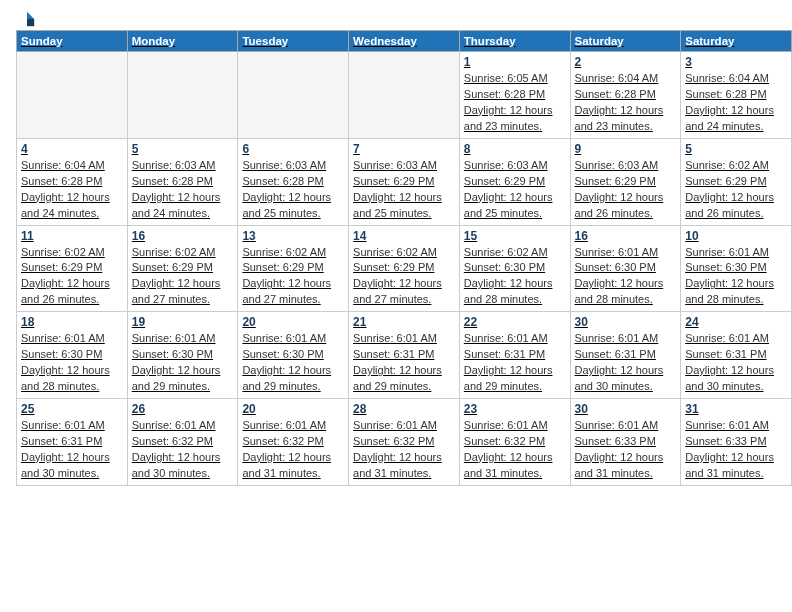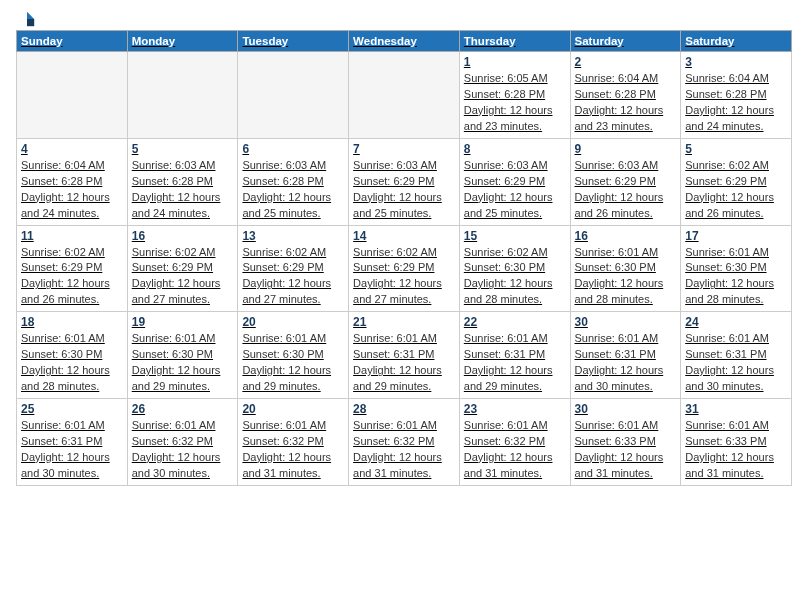--- a/index.html
+++ b/index.html
@@ -249,21 +249,21 @@
 and 28 minutes.</div>
           </td>
           <td>
             <span class="day-num">16</span>
             <div class="day-info" style="white-space: pre-line;">Sunrise: 6:01 AM
 Sunset: 6:30 PM
 Daylight: 12 hours
 and 28 minutes.</div>
           </td>
           <td>
-            <span class="day-num">17</span>
+            <span class="day-num">10</span>
             <div class="day-info" style="white-space: pre-line;">Sunrise: 6:01 AM
 Sunset: 6:30 PM
 Daylight: 12 hours
 and 28 minutes.</div>
           </td>
         </tr>
         <tr>
           <td>
             <span class="day-num">18</span>
             <div class="day-info" style="white-space: pre-line;">Sunrise: 6:01 AM

